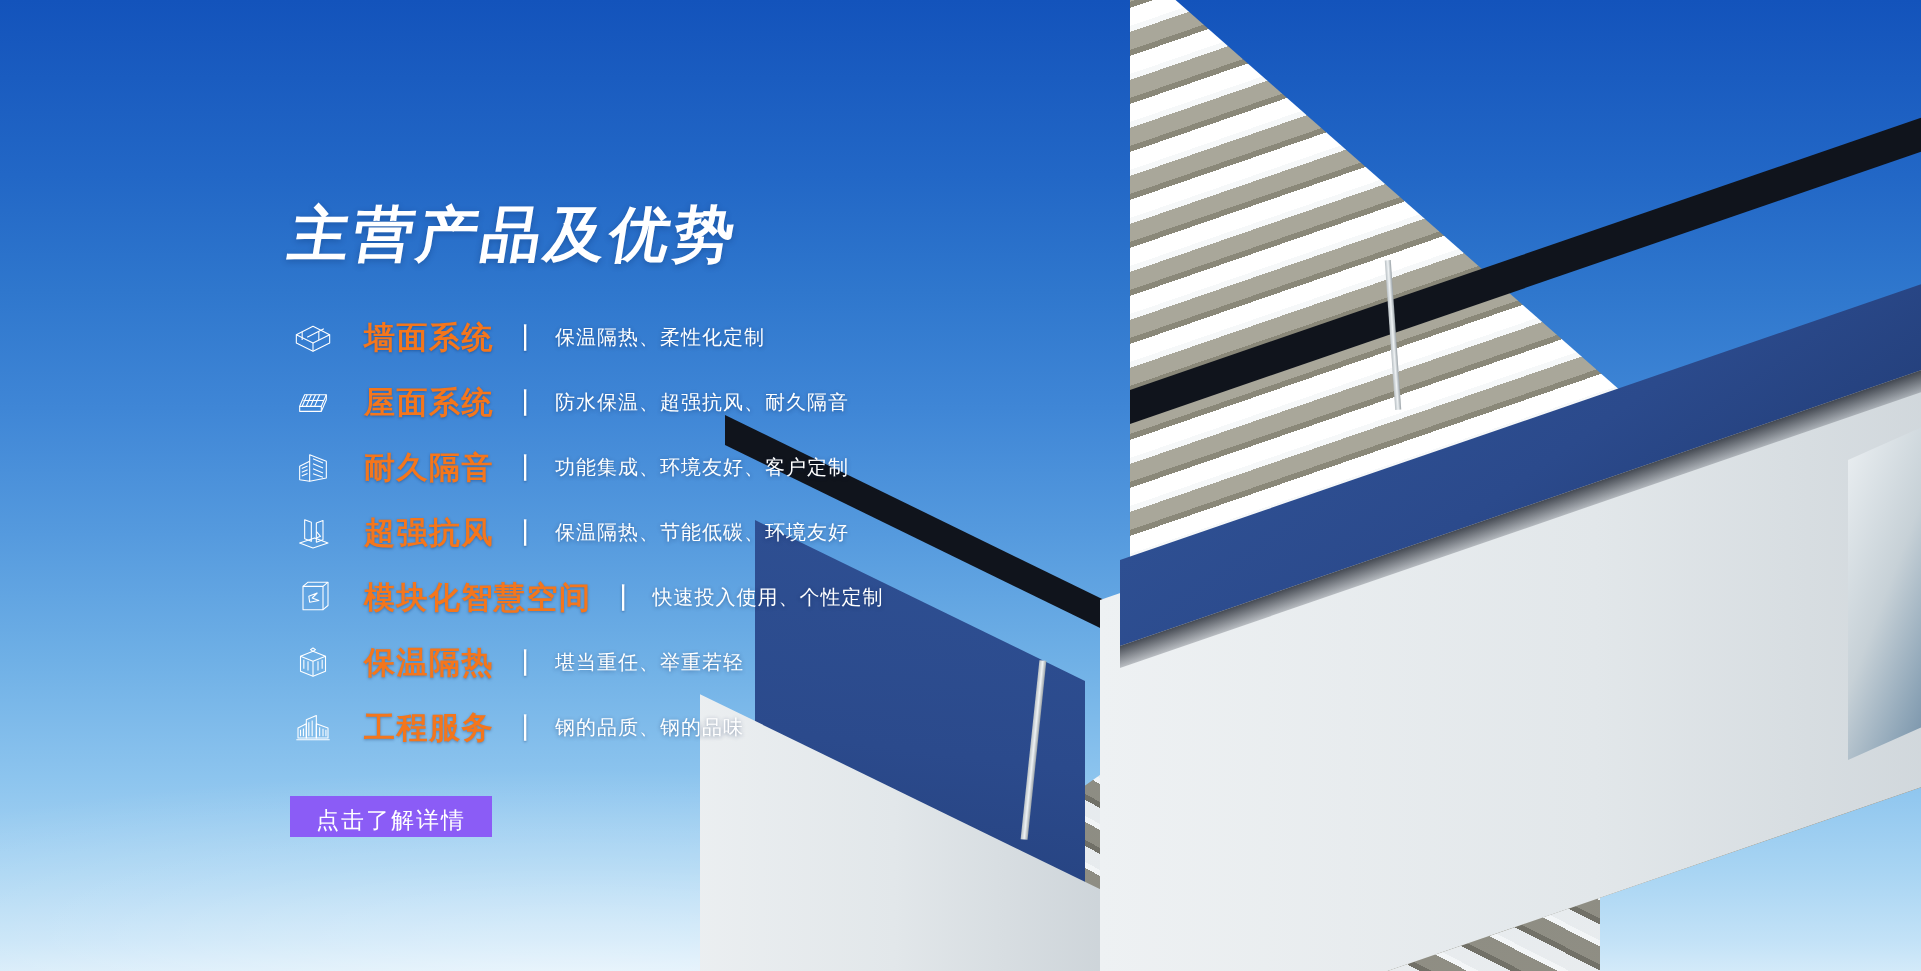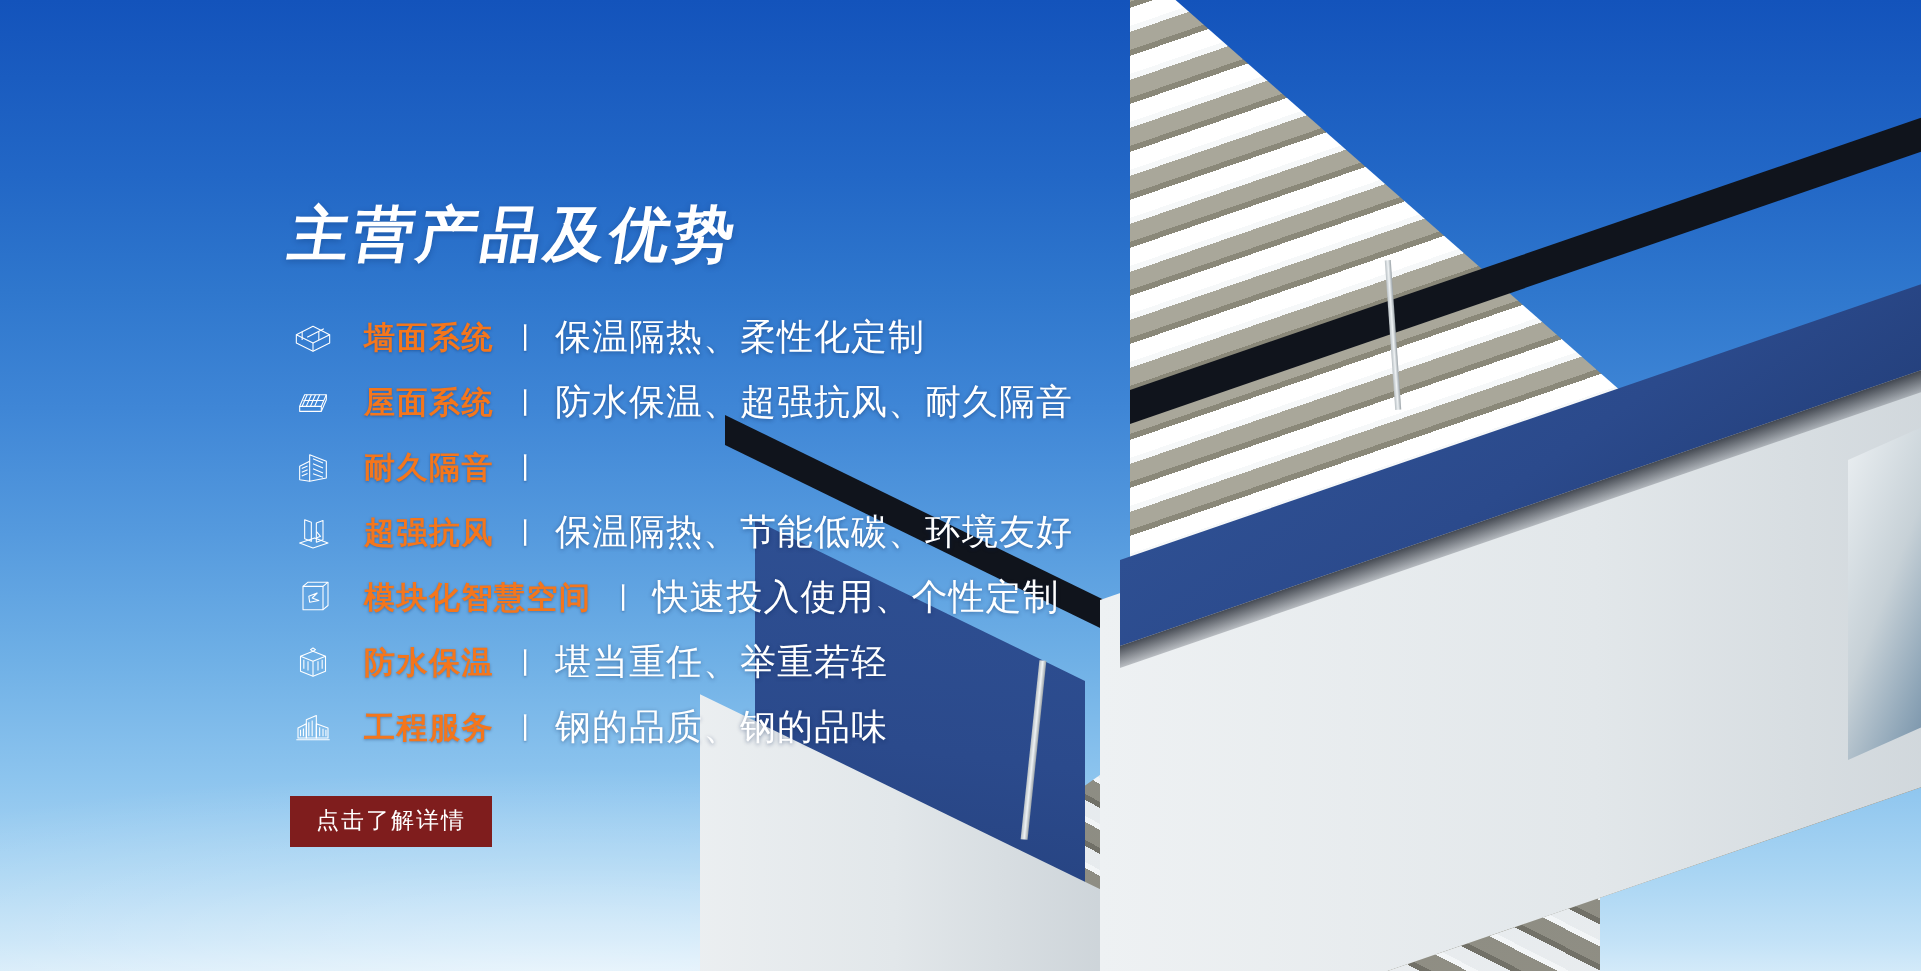--- a/index.html
+++ b/index.html
@@ -164,34 +164,34 @@
     color: #ffffff;
     font-size: 27px;
     font-weight: 700;
     margin: 0 16px 0 18px;
     transform: scaleX(0.75);
     display: inline-block;
     text-shadow: 0 1px 3px rgba(0,30,80,0.45);
   }
   .feature-desc {
     color: #ffffff;
-    font-size: 36px;
+    font-size: 20px;
     font-weight: 400;
     letter-spacing: 1px;
     text-shadow: 0 1px 4px rgba(0,30,80,0.45);
   }
 
   .cta-button {
     display: inline-block;
     margin-top: 36px;
-    background: #7f1d1d;
+    background: #8b5cf6;
     color: #ffffff;
     font-size: 23px;
     letter-spacing: 2px;
-    padding: 13px 26px 15px 26px;
+    padding: 13px 26px 5px 26px;
     border: none;
     cursor: pointer;
     font-family: inherit;
     line-height: 1;
   }
 </style>
 </head>
 <body>
 
 <div class="stage">
@@ -264,20 +264,21 @@
         <span class="feature-icon">
           <svg viewBox="0 0 48 48" fill="none" stroke="#ffffff" stroke-width="1.3" stroke-linejoin="round">
             <path d="M20 8 L40 16 L40 36 L20 40 Z"></path>
             <path d="M20 16 L8 22 L8 38 L20 40"></path>
             <path d="M24 13 L36 18 M24 19 L36 24 M24 25 L36 30 M24 31 L36 35"></path>
             <path d="M10.5 24.5 L17.5 21.5 M10.5 29 L17.5 26 M10.5 33.5 L17.5 30.5"></path>
           </svg>
         </span>
         <span class="feature-label">耐久隔音</span>
         <span class="feature-sep">丨</span>
+        <span class="feature-desc">功能集成、环境友好、客户定制</span>
       </li>
 
       <li class="feature-row">
         <span class="feature-icon">
           <svg viewBox="0 0 48 48" fill="none" stroke="#ffffff" stroke-width="1.3" stroke-linejoin="round">
             <path d="M14 8 L22 11 L22 34 L14 31 Z"></path>
             <path d="M28 12 L36 9 L36 32 L28 35 Z"></path>
             <path d="M8 36 L24 42 L42 36 L26 30 Z"></path>
             <path d="M28 22 L33 28 L28 30"></path>
           </svg>
@@ -303,21 +304,21 @@
 
       <li class="feature-row">
         <span class="feature-icon">
           <svg viewBox="0 0 48 48" fill="none" stroke="#ffffff" stroke-width="1.3" stroke-linejoin="round">
             <path d="M9 16 L24 10 L39 16 L39 34 L24 40 L9 34 Z"></path>
             <path d="M9 16 L24 22 L39 16 M24 22 L24 40"></path>
             <path d="M13 20 L13 31 M18 22 L18 33 M30 22 L30 33 M35 20 L35 31"></path>
             <path d="M24 6 L27 8 L24 10 L21 8 Z"></path>
           </svg>
         </span>
-        <span class="feature-label">防水保温</span>
+        <span class="feature-label">保温隔热</span>
         <span class="feature-sep">丨</span>
         <span class="feature-desc">堪当重任、举重若轻</span>
       </li>
 
       <li class="feature-row">
         <span class="feature-icon">
           <svg viewBox="0 0 48 48" fill="none" stroke="#ffffff" stroke-width="1.3" stroke-linejoin="round">
             <path d="M6 36 L6 24 L16 19 L16 36 Z"></path>
             <path d="M16 36 L16 14 L28 9 L28 36 Z"></path>
             <path d="M28 36 L28 19 L42 24 L42 36 Z"></path>

